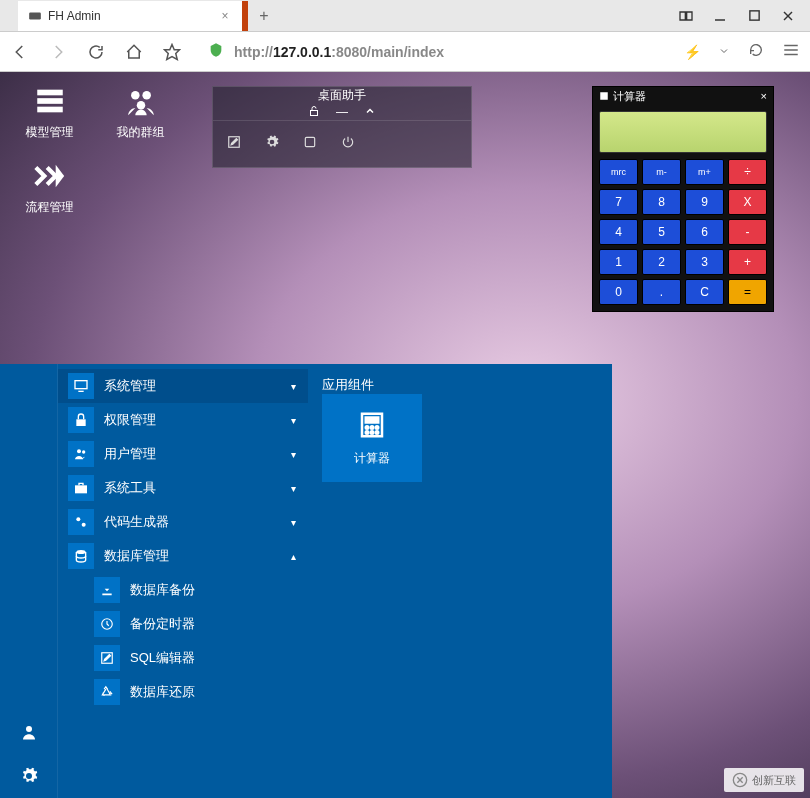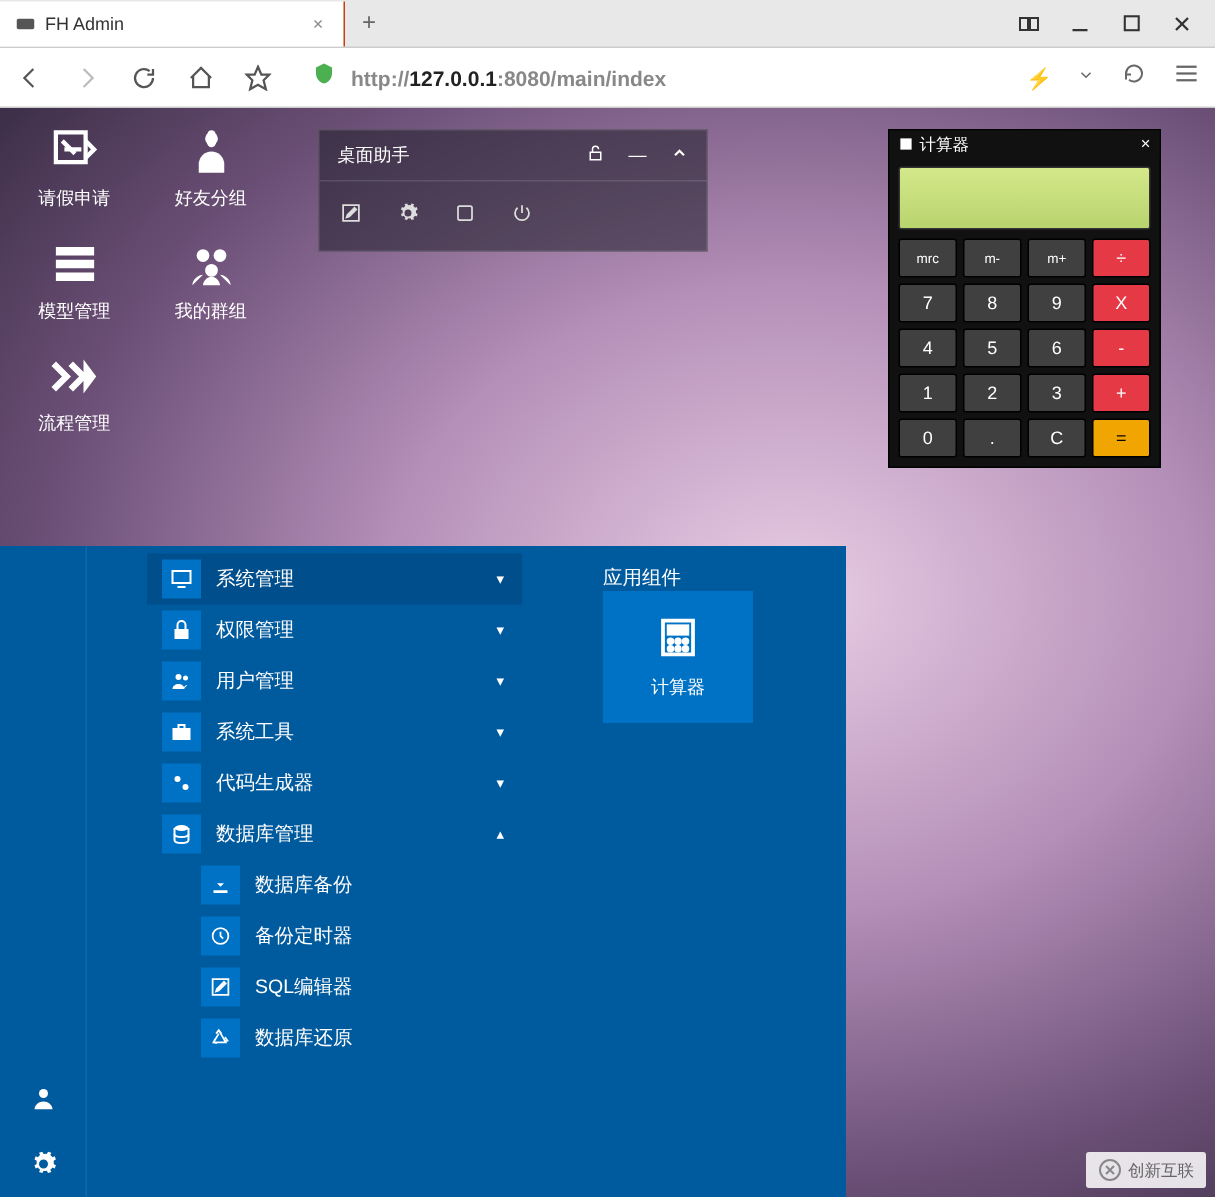--- a/index.html
+++ b/index.html
@@ -1,19 +1,19 @@
 <!DOCTYPE html>
 <html><head>
 <meta charset="utf-8">
 <style>
 *{margin:0;padding:0;box-sizing:border-box;font-family:"Microsoft YaHei",Arial,sans-serif;}
 body{width:810px;height:798px;overflow:hidden;background:#f0f0f0;}
 .browser-frame{width:810px;height:798px;display:flex;flex-direction:column;background:#fff;}
 .tab-bar{height:32px;background:#e8e8e8;display:flex;align-items:center;border-bottom:1px solid #ccc;}
-.tab{height:30px;background:#fff;display:flex;align-items:center;padding:0 10px;border-right:1px solid #c2410c;width:230px;font-size:12px;color:#333;}
+.tab{height:30px;background:#fff;display:flex;align-items:center;padding:0 10px;border-right:6px solid #c2410c;width:230px;font-size:12px;color:#333;margin-left:18px;}
 .tab-icon{width:14px;height:14px;margin-right:6px;display:flex;align-items:center;}
 .tab-title{flex:1;}
 .tab-close{width:14px;height:14px;display:flex;align-items:center;justify-content:center;color:#888;cursor:pointer;}
 .new-tab{width:32px;height:30px;display:flex;align-items:center;justify-content:center;color:#666;cursor:pointer;font-size:16px;}
 .window-controls{margin-left:auto;display:flex;align-items:center;gap:18px;padding-right:14px;}
 .window-controls span{width:16px;height:16px;display:flex;align-items:center;justify-content:center;color:#333;cursor:pointer;}
 .nav-bar{height:40px;display:flex;align-items:center;padding:0 10px;gap:18px;border-bottom:1px solid #ccc;}
 .nav-bar .nav-btn{width:20px;height:20px;display:flex;align-items:center;justify-content:center;color:#555;cursor:pointer;}
 .address-bar{flex:1;display:flex;align-items:center;height:26px;padding-left:8px;font-weight:bold;}
 .shield{color:#4caf50;margin-right:10px;}
@@ -22,36 +22,36 @@
 .nav-right{display:flex;align-items:center;gap:16px;}
 .nav-right span{cursor:pointer;color:#666;}
 .bolt{color:#8bc34a;font-size:14px;}
 .viewport{flex:1;position:relative;background:radial-gradient(ellipse 900px 700px at 65% 45%,#e9cde4 0%,#b48fb8 30%,#6c5077 55%,#3c2e47 75%,#1e1624 100%);overflow:hidden;}
 .desktop-icons{position:absolute;top:12px;left:12px;}
 .d-icon{width:75px;display:flex;flex-direction:column;align-items:center;color:#fff;font-size:12px;margin-bottom:18px;cursor:pointer;}
 .d-row{display:flex;gap:16px;}
 .d-icon svg{width:34px;height:34px;fill:#fff;margin-bottom:6px;}
 .d-icon span{text-align:center;}
 .assistant-panel{position:absolute;top:14px;left:212px;width:260px;background:rgba(30,30,40,0.55);border:1px solid rgba(255,255,255,0.15);color:#fff;}
-.ap-header{height:34px;display:flex;align-items:center;padding:0 12px;font-size:12px;border-bottom:1px solid rgba(255,255,255,0.12);}
+.ap-header{height:34px;display:flex;align-items:center;padding:0 12px;font-size:12px;border-bottom:1px solid rgba(255,255,255,0.12);flex-direction:column;}
 .ap-header .ap-title{flex:1;}
 .ap-header .ap-ctrl{display:flex;gap:16px;}
 .ap-header .ap-ctrl span{cursor:pointer;}
 .ap-body{height:46px;display:flex;align-items:center;padding-left:14px;gap:24px;}
 .ap-body span{cursor:pointer;color:#ddd;}
 .calc-panel{position:absolute;top:14px;right:36px;width:182px;background:#111;border:1px solid #000;padding-bottom:6px;}
 .calc-title{height:18px;background:#111;color:#fff;font-size:11px;padding:0 6px;display:flex;align-items:center;justify-content:space-between;}
 .calc-title .ct-left{display:flex;align-items:center;gap:4px;}
 .calc-display{height:42px;margin:6px;background:linear-gradient(#d4e88a,#b8d46e);border:1px solid #333;border-radius:2px;}
 .calc-grid{display:grid;grid-template-columns:repeat(4,1fr);gap:4px;padding:0 6px;}
-.cbtn{height:26px;background:#404040;color:#fff;font-size:12px;display:flex;align-items:center;justify-content:center;border-radius:2px;cursor:pointer;border:1px solid #000;}
+.cbtn{height:26px;background:#1d4ed8;color:#fff;font-size:12px;display:flex;align-items:center;justify-content:center;border-radius:2px;cursor:pointer;border:1px solid #000;}
 .cbtn.small{font-size:9px;}
 .cbtn.red{background:#e63946;}
 .cbtn.yellow{background:#f0a500;color:#000;}
-.start-menu{position:absolute;bottom:0;left:0;width:564px;height:434px;background:#005a9e;color:#fff;display:flex;gap:40px;}
+.start-menu{position:absolute;bottom:0;left:0;width:612px;height:434px;background:#005a9e;color:#fff;display:flex;}
 .sm-left{width:58px;display:flex;flex-direction:column;border-right:1px solid rgba(255,255,255,0.08);}
 .sm-left .spacer{flex:1;}
 .sm-left .sm-ico{height:44px;display:flex;align-items:center;justify-content:center;cursor:pointer;}
 .sm-menu{width:250px;padding-top:5px;}
 .sm-item{height:34px;display:flex;align-items:center;padding-left:10px;padding-right:10px;font-size:13px;cursor:pointer;position:relative;}
 .sm-item .sm-caret{position:absolute;right:12px;font-size:10px;color:#fff;}
 .sm-item .box-ico{width:26px;height:26px;background:#0072c6;margin-right:10px;display:flex;align-items:center;justify-content:center;}
 .sm-item.active{background:#004e8c;}
 .sm-sub{height:34px;display:flex;align-items:center;padding-left:36px;font-size:13px;cursor:pointer;}
 .sm-sub .box-ico{width:26px;height:26px;background:#0072c6;margin-right:10px;display:flex;align-items:center;justify-content:center;}
@@ -149,38 +149,20 @@
             <line x1="3" y1="6" x2="21" y2="6"></line>
             <line x1="3" y1="12" x2="21" y2="12"></line>
             <line x1="3" y1="18" x2="21" y2="18"></line>
           </svg></span>
     </div>
   </div>
 
   <div class="viewport">
 
     <div class="desktop-icons">
-      <div class="d-row">
-        <div class="d-icon">
-          <svg viewBox="0 0 24 24">
-              <path d="M3 3h14v14H3z" fill="none" stroke="#fff" stroke-width="2"></path>
-              <path d="M17 7l4 4-4 4M7 11h8" stroke="#fff" stroke-width="2" fill="none"></path>
-              <path d="M6 7l6 6" stroke="#fff" stroke-width="2"></path>
-            </svg>
-          <span>请假申请</span>
-        </div>
-        <div class="d-icon">
-          <svg viewBox="0 0 24 24">
-              <circle cx="12" cy="6" r="3"></circle>
-              <path d="M6 22v-4a6 6 0 0 1 12 0v4"></path>
-              <rect x="10" y="2" width="4" height="8" rx="2"></rect>
-            </svg>
-          <span>好友分组</span>
-        </div>
-      </div>
       <div class="d-row">
         <div class="d-icon">
           <svg viewBox="0 0 24 24">
               <rect x="3" y="4" width="18" height="4"></rect>
               <rect x="3" y="10" width="18" height="4"></rect>
               <rect x="3" y="16" width="18" height="4"></rect>
             </svg>
           <span>模型管理</span>
         </div>
         <div class="d-icon">

